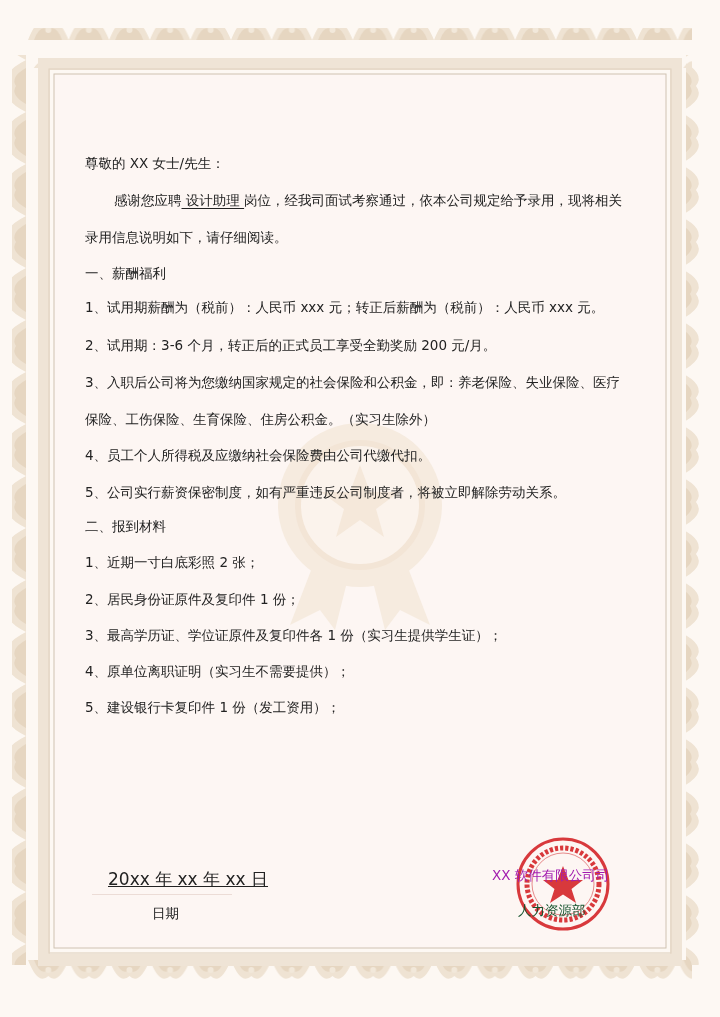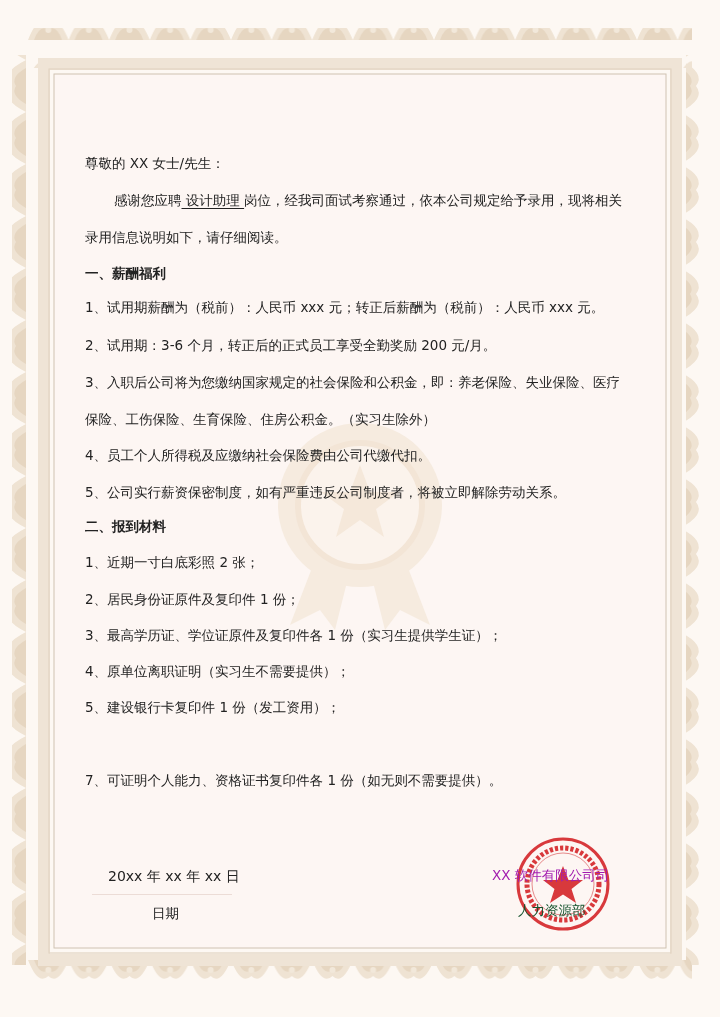--- a/index.html
+++ b/index.html
@@ -16,23 +16,23 @@
   .title {
     position: absolute; left: 0; width: 720px; top: 78px;
     text-align: center; font-size: 31px; font-weight: bold;
     color: #8b4513; letter-spacing: 3px;
   }
   .line {
     position: absolute; left: 85px; font-size: 13.5px; line-height: 18px;
     white-space: nowrap; color: #222;
   }
   .indent { left: 114px; }
-  .section { font-weight: bold; }
+  .section { font-weight: normal; }
   .underline { text-decoration: underline; text-underline-offset: 3px; }
-  .sig-date { position: absolute; left: 108px; top: 868px; font-size: 14px; }
+  .sig-date { position: absolute; left: 108px; top: 868px; font-size: 17px; text-decoration: underline; }
   .sig-rule { position: absolute; left: 92px; top: 894px; width: 140px; height: 1px; background: #ecdcd6; }
   .sig-label { position: absolute; left: 152px; top: 905px; font-size: 13.5px; }
   .stamp { position: absolute; left: 515px; top: 836px; width: 96px; height: 96px; }
   .company { position: absolute; left: 492px; top: 867px; font-size: 13.5px; color: #a21caf; white-space: nowrap; }
   .dept { position: absolute; left: 518px; top: 902px; font-size: 13.5px; color: #14532d; white-space: nowrap; }
 </style>
 </head>
 <body>
 
 <div class="page">
@@ -97,21 +97,20 @@
   <div class="line" style="top:410px">保险、工伤保险、生育保险、住房公积金。（实习生除外）</div>
   <div class="line" style="top:446px">4、员工个人所得税及应缴纳社会保险费由公司代缴代扣。</div>
   <div class="line" style="top:483px">5、公司实行薪资保密制度，如有严重违反公司制度者，将被立即解除劳动关系。</div>
 
   <div class="line section" style="top:517px">二、报到材料</div>
   <div class="line" style="top:553px">1、近期一寸白底彩照 2 张；</div>
   <div class="line" style="top:590px">2、居民身份证原件及复印件 1 份；</div>
   <div class="line" style="top:626px">3、最高学历证、学位证原件及复印件各 1 份（实习生提供学生证）；</div>
   <div class="line" style="top:662px">4、原单位离职证明（实习生不需要提供）；</div>
   <div class="line" style="top:698px">5、建设银行卡复印件 1 份（发工资用）；</div>
-  <div class="line" style="top:771px">7、可证明个人能力、资格证书复印件各 1 份（如无则不需要提供）。</div>
 
   <div class="sig-date">20xx 年 xx 年 xx 日</div>
   <div class="sig-rule"></div>
   <div class="sig-label">日期</div>
 
   <svg class="stamp" viewBox="0 0 96 96">
     <circle cx="48" cy="48" r="45" fill="none" stroke="#d8393c" stroke-width="3"></circle>
     <circle cx="48" cy="48" r="36" fill="none" stroke="#d8393c" stroke-width="5" stroke-dasharray="3.2 2"></circle>
     <circle cx="48" cy="48" r="31" fill="none" stroke="#e78b8c" stroke-width="1"></circle>
     <polygon points="48,30 53.5,44 68,44 56.5,53 61,67 48,58.5 35,67 39.5,53 28,44 42.5,44" fill="#d8393c"></polygon>

